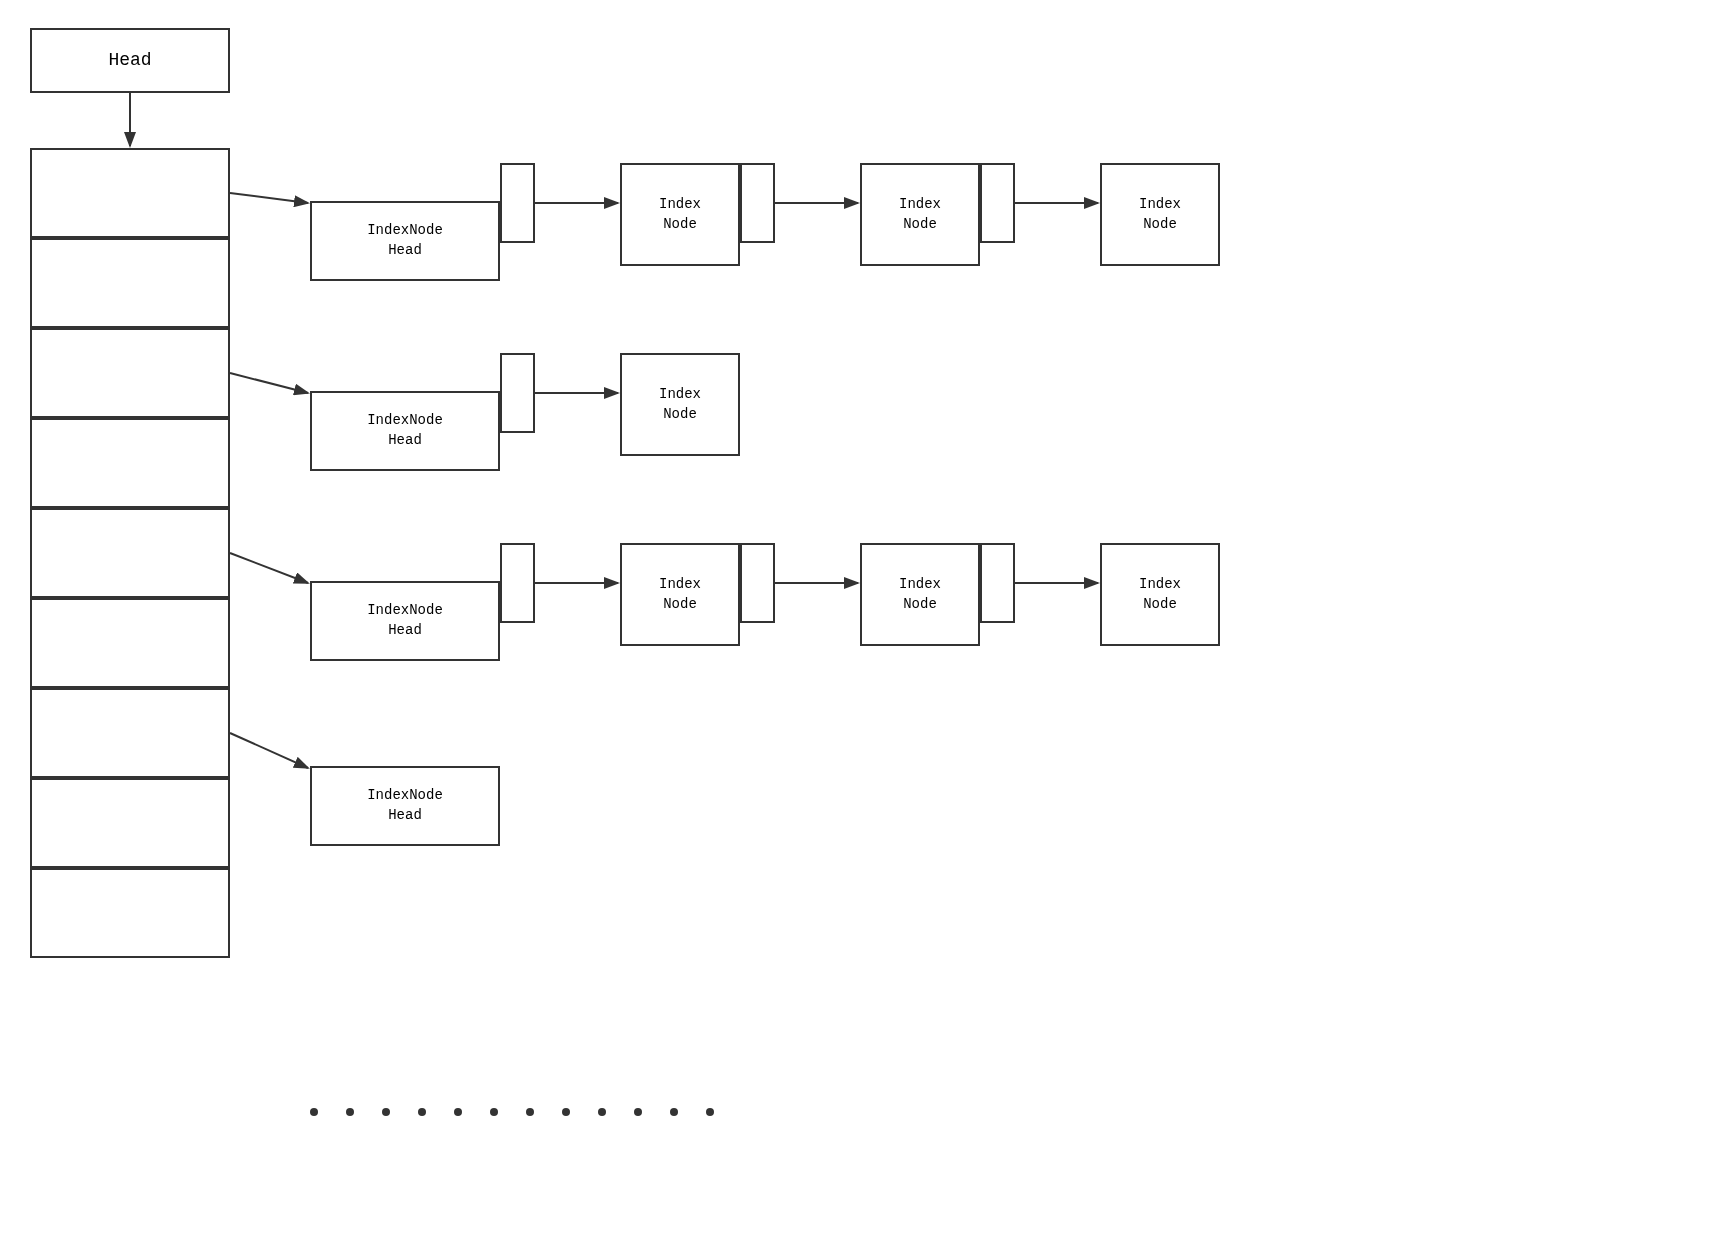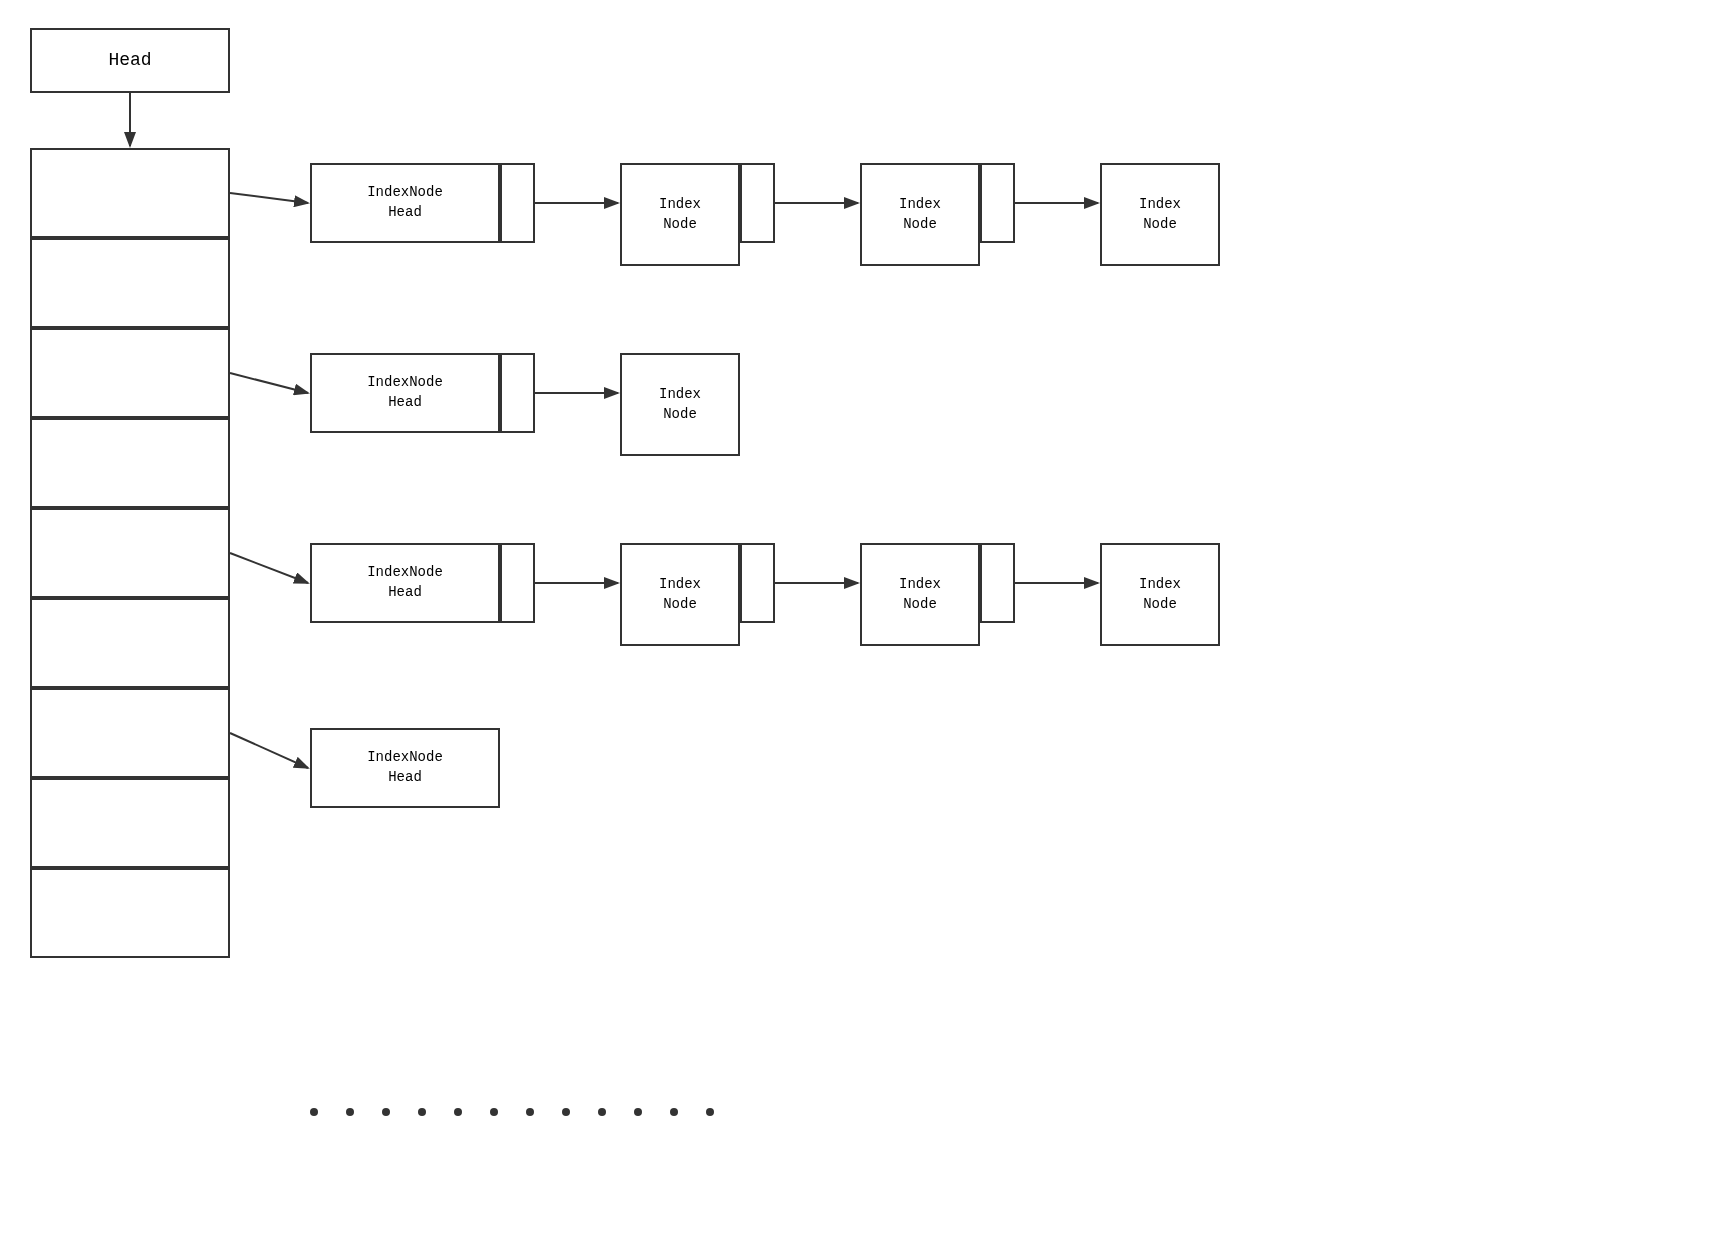--- a/index.html
+++ b/index.html
@@ -63,20 +63,21 @@
       background: #fff;
       display: flex;
       align-items: center;
       justify-content: center;
       text-align: center;
       font-family: 'Courier New', Courier, monospace;
       font-size: 14px;
       line-height: 1.4;
       width: 190px;
       height: 80px;
+      margin-top: 38px;
     }
 
     
     .index-node-box {
       position: absolute;
       border: 2px solid #333;
       background: #fff;
       display: flex;
       align-items: center;
       justify-content: center;

